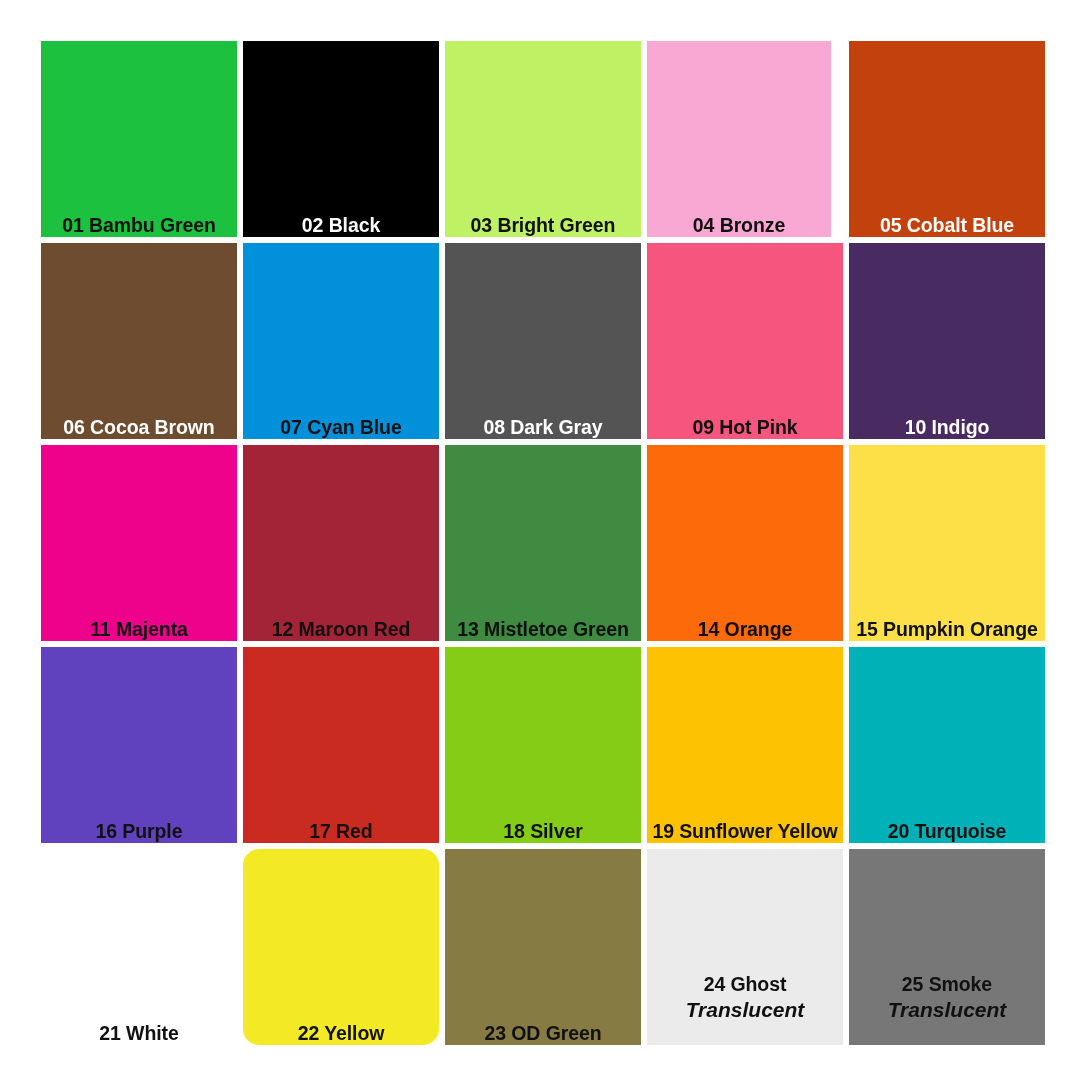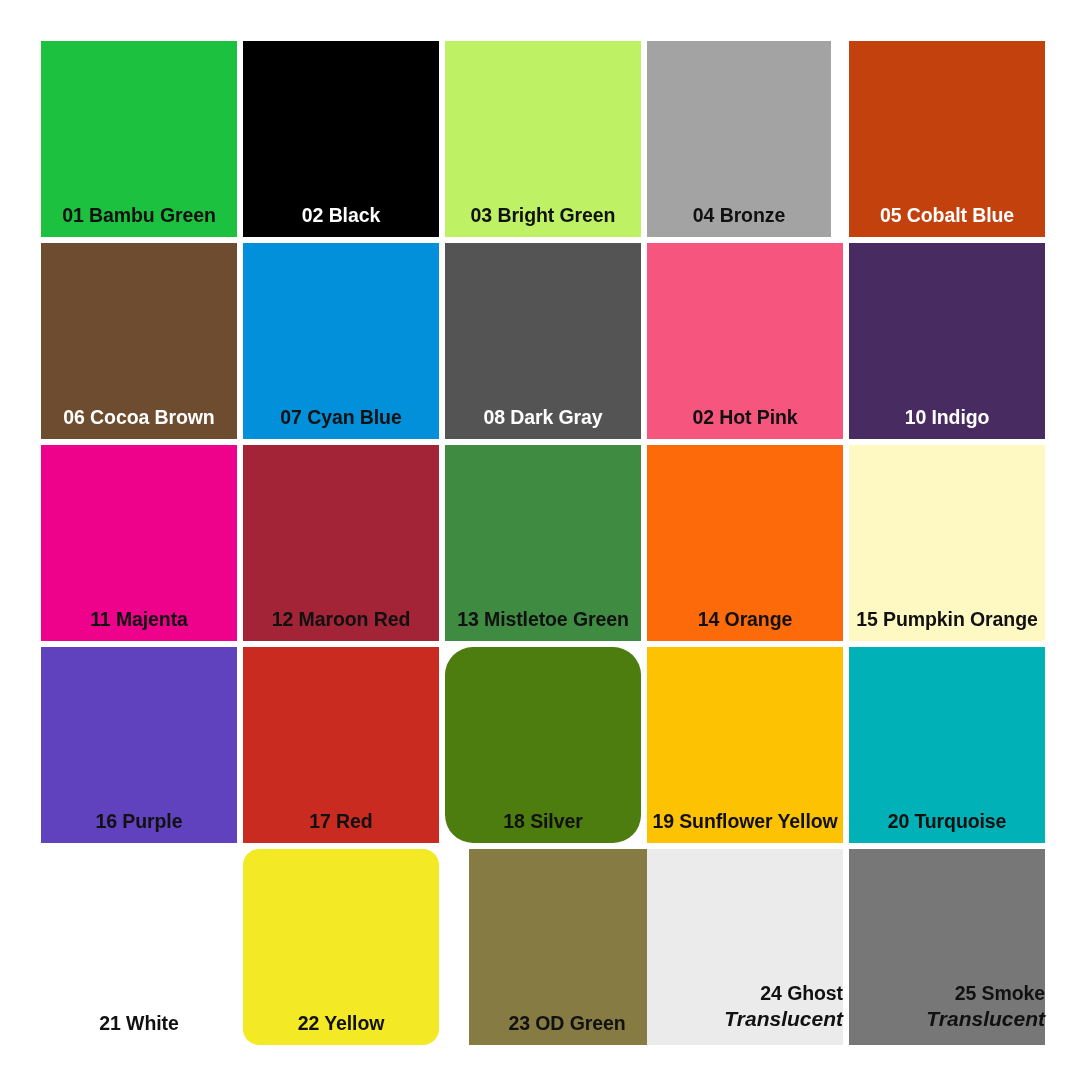--- a/index.html
+++ b/index.html
@@ -31,42 +31,40 @@
     align-items: center;
     justify-content: flex-end;
   }
   .swatch-labels {
     position: relative;
     width: 196px;
     display: flex;
     flex-direction: column;
     align-items: center;
     justify-content: flex-end;
-    padding-bottom: 10px;
   }
   .swatch-name {
     font-size: 19.5px;
     font-weight: bold;
     line-height: 1.16;
     letter-spacing: -0.1px;
     white-space: nowrap;
     text-align: center;
   }
   .swatch-sub {
     font-size: 21px;
     font-weight: bold;
     font-style: italic;
     line-height: 1.25;
     white-space: nowrap;
     text-align: center;
     margin-top: 1px;
   }
   .swatch.has-sub .swatch-labels {
-    padding-bottom: 13px;
-    align-items: flex-end;
+    padding-bottom: 22px;
   }
 </style>
 </head>
 <body>
 
 <div id="swatch-grid" style="background: rgb(255, 255, 255);">
     <div class="swatch" style="left: 41px; top: 41px; width: 196px; height: 196px; background: rgb(28, 193, 63);">
       <div class="swatch-labels">
         <div class="swatch-name" style="color: rgb(17, 17, 17);">01 Bambu Green</div>
       </div>
@@ -74,21 +72,21 @@
     <div class="swatch" style="left: 243px; top: 41px; width: 196px; height: 196px; background: rgb(0, 0, 0);">
       <div class="swatch-labels">
         <div class="swatch-name" style="color: rgb(255, 255, 255);">02 Black</div>
       </div>
     </div>
     <div class="swatch" style="left: 445px; top: 41px; width: 196px; height: 196px; background: #bef264;">
       <div class="swatch-labels">
         <div class="swatch-name" style="color: rgb(17, 17, 17);">03 Bright Green</div>
       </div>
     </div>
-    <div class="swatch" style="left: 647px; top: 41px; width: 184px; height: 196px; background: #a3a3a3;">
+    <div class="swatch" style="left: 647px; top: 41px; width: 184px; height: 196px; background: #f9a8d4;">
       <div class="swatch-labels">
         <div class="swatch-name" style="color: rgb(17, 17, 17);">04 Bronze</div>
       </div>
     </div>
     <div class="swatch" style="left: 849px; top: 41px; width: 196px; height: 196px; background: #c2410c;">
       <div class="swatch-labels">
         <div class="swatch-name" style="color: rgb(255, 255, 255);">05 Cobalt Blue</div>
       </div>
     </div>
     <div class="swatch" style="left: 41px; top: 243px; width: 196px; height: 196px; background: rgb(110, 76, 47);">
@@ -101,21 +99,21 @@
         <div class="swatch-name" style="color: rgb(17, 17, 17);">07 Cyan Blue</div>
       </div>
     </div>
     <div class="swatch" style="left: 445px; top: 243px; width: 196px; height: 196px; background: rgb(84, 84, 84);">
       <div class="swatch-labels">
         <div class="swatch-name" style="color: rgb(255, 255, 255);">08 Dark Gray</div>
       </div>
     </div>
     <div class="swatch" style="left: 647px; top: 243px; width: 196px; height: 196px; background: rgb(246, 86, 126);">
       <div class="swatch-labels">
-        <div class="swatch-name" style="color: rgb(17, 17, 17);">02 Hot Pink</div>
+        <div class="swatch-name" style="color: rgb(17, 17, 17);">09 Hot Pink</div>
       </div>
     </div>
     <div class="swatch" style="left: 849px; top: 243px; width: 196px; height: 196px; background: rgb(72, 43, 97);">
       <div class="swatch-labels">
         <div class="swatch-name" style="color: rgb(255, 255, 255);">10 Indigo</div>
       </div>
     </div>
     <div class="swatch" style="left: 41px; top: 445px; width: 196px; height: 196px; background: rgb(238, 1, 139);">
       <div class="swatch-labels">
         <div class="swatch-name" style="color: rgb(17, 17, 17);">11 Majenta</div>
@@ -129,36 +127,36 @@
     <div class="swatch" style="left: 445px; top: 445px; width: 196px; height: 196px; background: rgb(62, 139, 65);">
       <div class="swatch-labels">
         <div class="swatch-name" style="color: rgb(17, 17, 17);">13 Mistletoe Green</div>
       </div>
     </div>
     <div class="swatch" style="left: 647px; top: 445px; width: 196px; height: 196px; background: rgb(252, 106, 9);">
       <div class="swatch-labels">
         <div class="swatch-name" style="color: rgb(17, 17, 17);">14 Orange</div>
       </div>
     </div>
-    <div class="swatch" style="left: 849px; top: 445px; width: 196px; height: 196px; background: #fef9c3;">
+    <div class="swatch" style="left: 849px; top: 445px; width: 196px; height: 196px; background: #fde047;">
       <div class="swatch-labels">
         <div class="swatch-name" style="color: rgb(17, 17, 17);">15 Pumpkin Orange</div>
       </div>
     </div>
     <div class="swatch" style="left: 41px; top: 647px; width: 196px; height: 196px; background: rgb(96, 65, 190);">
       <div class="swatch-labels">
         <div class="swatch-name" style="color: rgb(17, 17, 17);">16 Purple</div>
       </div>
     </div>
     <div class="swatch" style="left: 243px; top: 647px; width: 196px; height: 196px; background: rgb(201, 43, 32);">
       <div class="swatch-labels">
         <div class="swatch-name" style="color: rgb(17, 17, 17);">17 Red</div>
       </div>
     </div>
-    <div class="swatch" style="left: 445px; top: 647px; width: 196px; height: 196px; background: #4d7c0f; border-radius: 28px;">
+    <div class="swatch" style="left: 445px; top: 647px; width: 196px; height: 196px; background: #84cc16;">
       <div class="swatch-labels">
         <div class="swatch-name" style="color: rgb(17, 17, 17);">18 Silver</div>
       </div>
     </div>
     <div class="swatch" style="left: 647px; top: 647px; width: 196px; height: 196px; background: rgb(253, 194, 2);">
       <div class="swatch-labels">
         <div class="swatch-name" style="color: rgb(17, 17, 17);">19 Sunflower Yellow</div>
       </div>
     </div>
     <div class="swatch" style="left: 849px; top: 647px; width: 196px; height: 196px; background: rgb(0, 177, 183); align-items: center;">
@@ -169,21 +167,21 @@
     <div class="swatch" style="left: 41px; top: 849px; width: 196px; height: 196px; background: rgb(255, 255, 255);">
       <div class="swatch-labels">
         <div class="swatch-name" style="color: rgb(17, 17, 17);">21 White</div>
       </div>
     </div>
     <div class="swatch" style="left: 243px; top: 849px; width: 196px; height: 196px; background: rgb(244, 233, 37); border-radius: 16px;">
       <div class="swatch-labels">
         <div class="swatch-name" style="color: rgb(17, 17, 17);">22 Yellow</div>
       </div>
     </div>
-    <div class="swatch" style="left: 445px; top: 849px; width: 196px; height: 196px; background: rgb(135, 123, 68); margin-left: 24px;">
+    <div class="swatch" style="left: 445px; top: 849px; width: 196px; height: 196px; background: rgb(135, 123, 68);">
       <div class="swatch-labels">
         <div class="swatch-name" style="color: rgb(17, 17, 17);">23 OD Green</div>
       </div>
     </div>
     <div class="swatch has-sub" style="left: 647px; top: 849px; width: 196px; height: 196px; background: rgb(235, 235, 235);">
       <div class="swatch-labels">
         <div class="swatch-name" style="color: rgb(17, 17, 17);">24 Ghost</div>
         <div class="swatch-sub" style="color: rgb(17, 17, 17);">Translucent</div>
       </div>
     </div>

